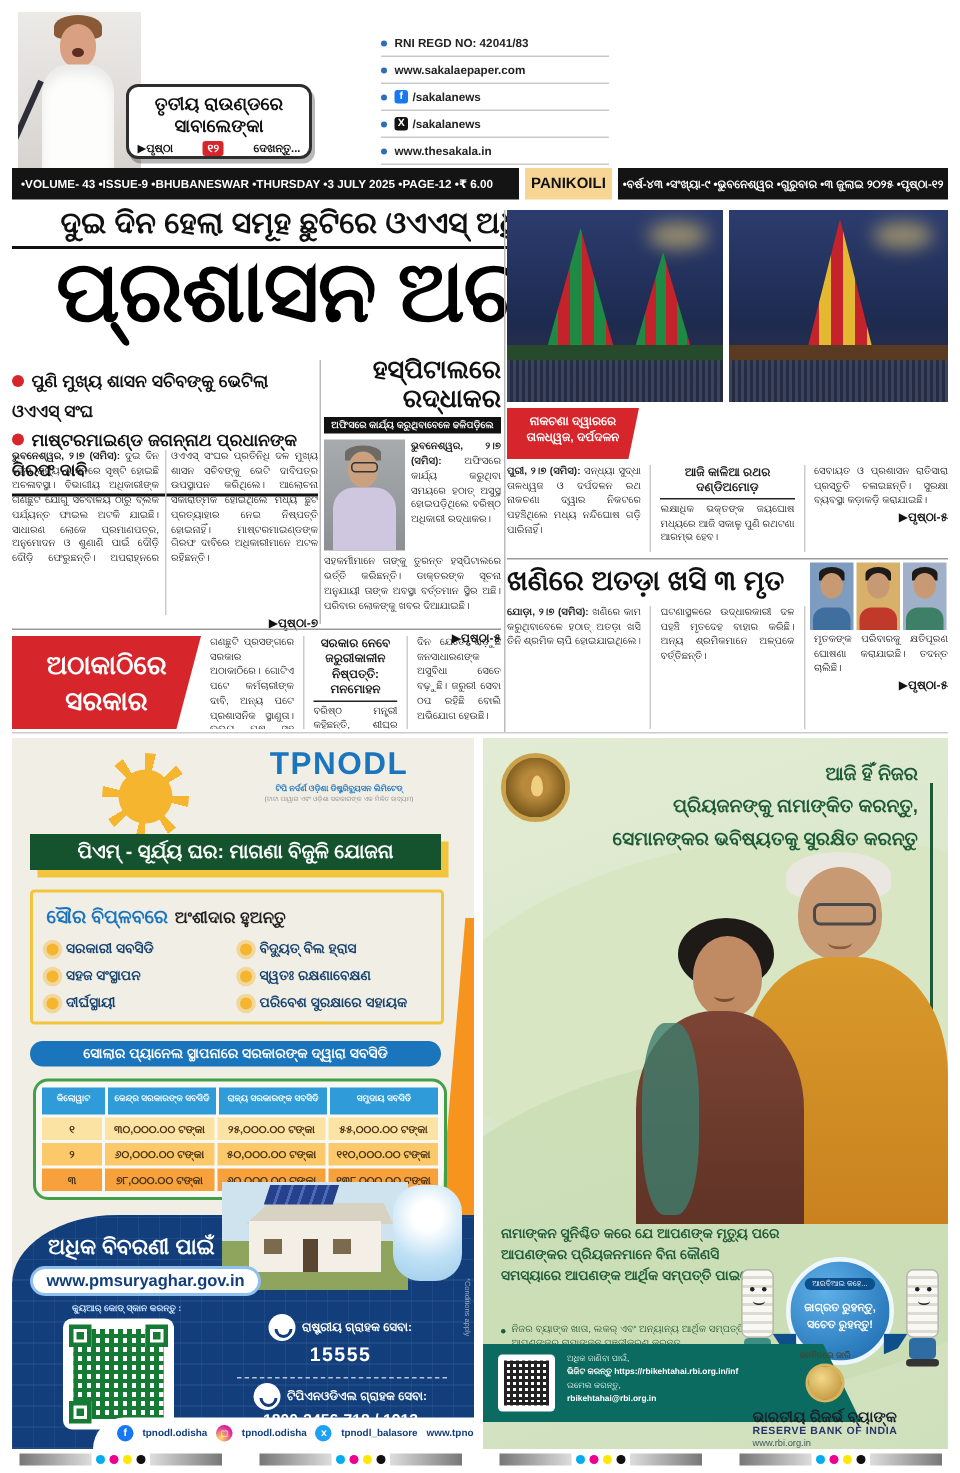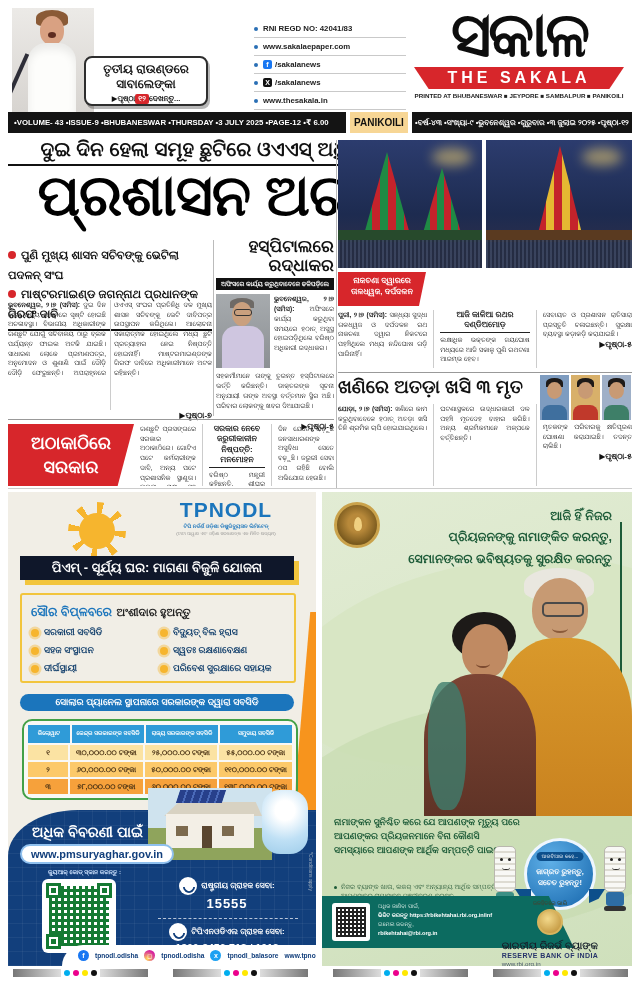--- a/index.html
+++ b/index.html
@@ -9,21 +9,21 @@
 
   
   .tennis{left:12px;top:8px;width:82px;height:104px;background:linear-gradient(#eceae7,#d7d4d0);overflow:hidden;}
   .tennis .t-head{position:absolute;left:28px;top:8px;width:24px;height:29px;border-radius:50% 50% 46% 46%;background:#d9a182;}
   .tennis .t-hair{position:absolute;left:24px;top:2px;width:32px;height:16px;border-radius:50% 50% 20% 20%;background:#8a5a36;}
   .tennis .t-mouth{position:absolute;left:36px;top:24px;width:8px;height:6px;border-radius:50%;background:#5e2c20;}
   .tennis .t-shirt{position:absolute;left:16px;top:35px;width:48px;height:69px;border-radius:18px 18px 0 0;background:#fdfdfb;box-shadow:inset 0 6px 8px rgba(0,0,0,.08);}
   .tennis .t-racket{position:absolute;left:4px;top:44px;width:4px;height:46px;background:#2e2e38;transform:rotate(24deg);}
   .promo{left:84px;top:56px;width:124px;height:50px;background:#fff;border:2px solid #2e2e2e;border-radius:8px;box-shadow:2px 3px 0 rgba(0,0,0,.28);padding:4px 5px 2px;box-sizing:border-box;text-align:center;}
   .promo-t{font-size:12px;font-weight:900;line-height:1.25;}
-  .promo-r{margin-top:2px;font-size:7.5px;font-weight:800;display:flex;justify-content:center;gap:0;}
+  .promo-r{margin-top:2px;font-size:7.5px;font-weight:800;display:flex;justify-content:center;gap:20px;}
   .promo-r .chip{background:#d7262b;color:#fff;padding:0 3px;border-radius:2px;}
   .hinfo{left:254px;top:20px;width:152px;list-style:none;margin:0;padding:0;}
   .hinfo li{display:flex;align-items:center;height:17px;border-bottom:1px solid #c9c9c9;font-size:7.8px;font-weight:700;color:#222;}
   .bdot{width:4px;height:4px;border-radius:50%;background:#2a6fb5;margin-right:5px;flex:none;}
   .fbic,.xic{width:9px;height:9px;border-radius:2px;margin-right:3px;flex:none;color:#fff;font-size:7px;font-weight:900;text-align:center;line-height:9px;}
   .fbic{background:#1877f2;} .fbic::before{content:'f';}
   .xic{background:#111;} .xic::before{content:'X';}
   .mast{left:404px;top:6px;width:230px;text-align:center;}
   .mast-od{font-size:62px;font-weight:900;letter-spacing:-3px;line-height:.95;color:#0d0d0d;}
   .mast-rib{margin:2px auto 0;width:210px;background:#d7262b;color:#fff;font-size:16px;font-weight:900;letter-spacing:4px;text-align:center;padding:2px 0;clip-path:polygon(0 0,100% 0,93% 100%,7% 100%);}
@@ -105,21 +105,21 @@
   
   .adL{left:8px;top:492px;width:308px;height:474px;background:#f1eee6;overflow:hidden;}
   .adL > div{position:absolute;}
   .wedge{right:-6px;top:120px;width:42px;height:354px;background:#f7941d;clip-path:polygon(100% 0,100% 100%,0 100%,72% 0);}
   .sun{left:60px;top:10px;width:58px;height:58px;border-radius:50%;background:repeating-conic-gradient(#f6b52e 0 14deg,rgba(0,0,0,0) 14deg 45deg);}
   .sun::after{content:'';position:absolute;inset:11px;border-radius:50%;background:#f6b52e;}
   .tlogo{right:12px;top:6px;width:156px;text-align:center;}
   .tlogo-t{font-size:21px;font-weight:900;color:#1b75bc;letter-spacing:1px;}
   .tlogo-s1{font-size:5.4px;color:#1b75bc;font-weight:700;margin-top:1px;}
   .tlogo-s2{font-size:4.4px;color:#8a8a8a;margin-top:1px;}
-  .band{left:12px;top:64px;width:270px;background:#0f172a;color:#fff;font-size:13px;font-weight:800;text-align:center;padding:4px 2px;box-shadow:5px 5px 0 #f2c53d;}
+  .band{left:12px;top:64px;width:270px;background:#14532d;color:#fff;font-size:13px;font-weight:800;text-align:center;padding:4px 2px;box-shadow:5px 5px 0 #f2c53d;}
   .fbox{left:12px;top:101px;width:276px;border:2px solid #f2c53d;border-radius:3px;padding:7px 9px;box-sizing:border-box;}
   .fh1{color:#1b75bc;font-size:12.5px;font-weight:900;}
   .fh2{color:#222;font-size:11px;font-weight:700;}
   .fgrid{display:grid;grid-template-columns:1fr 1fr;row-gap:7px;column-gap:4px;margin-top:7px;}
   .fitem{display:flex;align-items:center;font-size:9.2px;font-weight:800;color:#16426e;}
   .sunb{flex:none;width:8px;height:8px;border-radius:50%;background:#f6b52e;margin-right:5px;box-shadow:0 0 0 2.5px rgba(246,181,46,.4);}
   .sband{left:12px;top:202px;width:274px;height:17px;background:#1b75bc;border-radius:9px;color:#fff;font-size:9.3px;font-weight:800;text-align:center;line-height:17px;box-sizing:border-box;}
   .tbl{left:14px;top:227px;width:276px;border:2px solid #43a047;border-radius:10px;padding:4px;box-sizing:border-box;background:rgba(255,255,255,.6);}
   .trow{display:flex;gap:2px;margin-bottom:2px;}
   .trow:last-child{margin-bottom:0;}
@@ -264,33 +264,28 @@
     <li>
         <i class="bdot"></i>
         <i class="xic"></i>
         <span>/sakalanews</span>
       </li>
     <li>
         <i class="bdot"></i>
         <span>www.thesakala.in</span>
       </li>
   </ul>
-  <div class="mast abs">
-    <div class="mast-od">ସକାଳ</div>
-    <div class="mast-rib">THE SAKALA</div>
-    <div class="mast-pr">PRINTED AT BHUBANESWAR ■ JEYPORE ■ SAMBALPUR ■ PANIKOILI</div>
-  </div>
   <div class="ibar en abs">•VOLUME- 43 •ISSUE-9 •BHUBANESWAR •THURSDAY •3 JULY 2025 •PAGE-12 •₹ 6.00</div>
   <div class="ibar ed abs">PANIKOILI</div>
   <div class="ibar od abs">•ବର୍ଷ-୪୩ •ସଂଖ୍ୟା-୯ •ଭୁବନେଶ୍ୱର •ଗୁରୁବାର •୩ ଜୁଲାଇ ୨୦୨୫ •ପୃଷ୍ଠା-୧୨ •ଟ.୬.୦୦</div>
 
   <div class="kicker abs">ଦୁଇ ଦିନ ହେଲା ସମୂହ ଛୁଟିରେ ଓଏଏସ୍ ଅଧିକାରୀ</div>
   <div class="bigh abs">ପ୍ରଶାସନ ଅଚଳ</div>
   <div class="lbul abs">
-    <div><i class="rdot"></i><span>ପୁଣି ମୁଖ୍ୟ ଶାସନ ସଚିବଙ୍କୁ ଭେଟିଲା ପଦଳନ୍ ସଂଘ</span></div>
+    <div><i class="rdot"></i><span>ପୁଣି ମୁଖ୍ୟ ଶାସନ ସଚିବଙ୍କୁ ଭେଟିଲା ଓଏଏସ୍ ସଂଘ</span></div>
     <div><i class="rdot"></i><span>ମାଷ୍ଟରମାଇଣ୍ଡ ଜଗନ୍ନାଥ ପ୍ରଧାନଙ୍କ ଗିରଫ ଦାବି</span></div>
   </div>
   <div class="lbody abs bodytxt">
     <span class="dl">ଭୁବନେଶ୍ୱର, ୨।୭ (ସମିସ):</span>
     <span>ଦୁଇ ଦିନ ହେଲା ରାଜ୍ୟ ଶାସନରେ ସୃଷ୍ଟି ହୋଇଛି ଅଚଳାବସ୍ଥା। ବିଭାଗୀୟ ଅଧିକାରୀଙ୍କ ଗଣଛୁଟି ଯୋଗୁଁ ସଚିବାଳୟ ଠାରୁ ବ୍ଲକ ପର୍ଯ୍ୟନ୍ତ ଫାଇଲ ଅଟକି ଯାଇଛି। ସାଧାରଣ ଲୋକେ ପ୍ରମାଣପତ୍ର, ଅନୁମୋଦନ ଓ ଶୁଣାଣି ପାଇଁ ଦୌଡ଼ି ଦୌଡ଼ି ଫେରୁଛନ୍ତି। ଅପରାହ୍ନରେ ଓଏଏସ୍ ସଂଘର ପ୍ରତିନିଧି ଦଳ ମୁଖ୍ୟ ଶାସନ ସଚିବଙ୍କୁ ଭେଟି ଦାବିପତ୍ର ଉପସ୍ଥାପନ କରିଥିଲେ। ଆଲୋଚନା ସକାରାତ୍ମକ ହୋଇଥିଲେ ମଧ୍ୟ ଛୁଟି ପ୍ରତ୍ୟାହାର ନେଇ ନିଷ୍ପତ୍ତି ହୋଇନାହିଁ। ମାଷ୍ଟରମାଇଣ୍ଡଙ୍କ ଗିରଫ ଦାବିରେ ଅଧିକାରୀମାନେ ଅଟଳ ରହିଛନ୍ତି।</span>
   </div>
   <div class="jmp j1 abs">▶ପୃଷ୍ଠା-୭</div>
   <div class="vsep1 abs"></div>
   <div class="vsep2 abs"></div>
   <div class="hsepL abs"></div>

